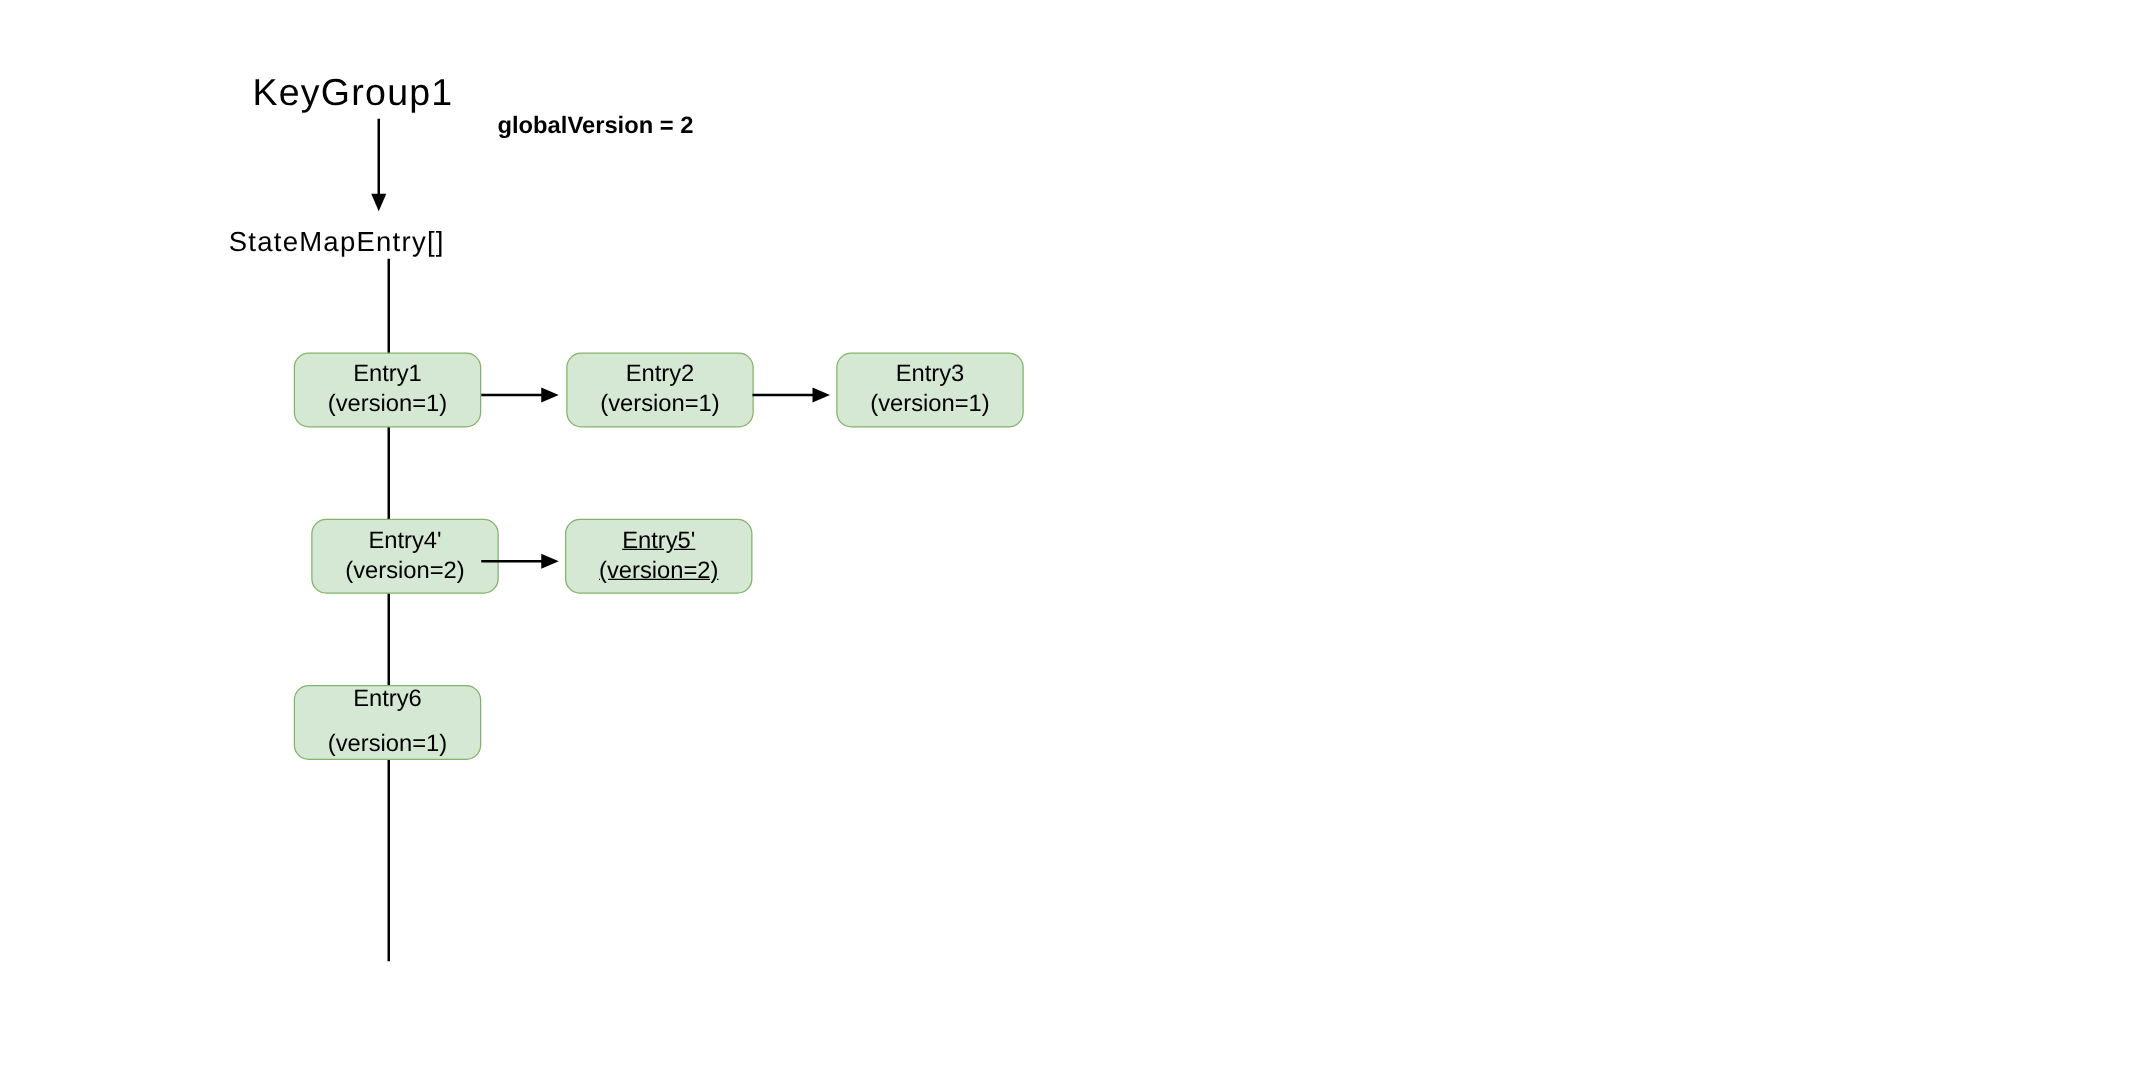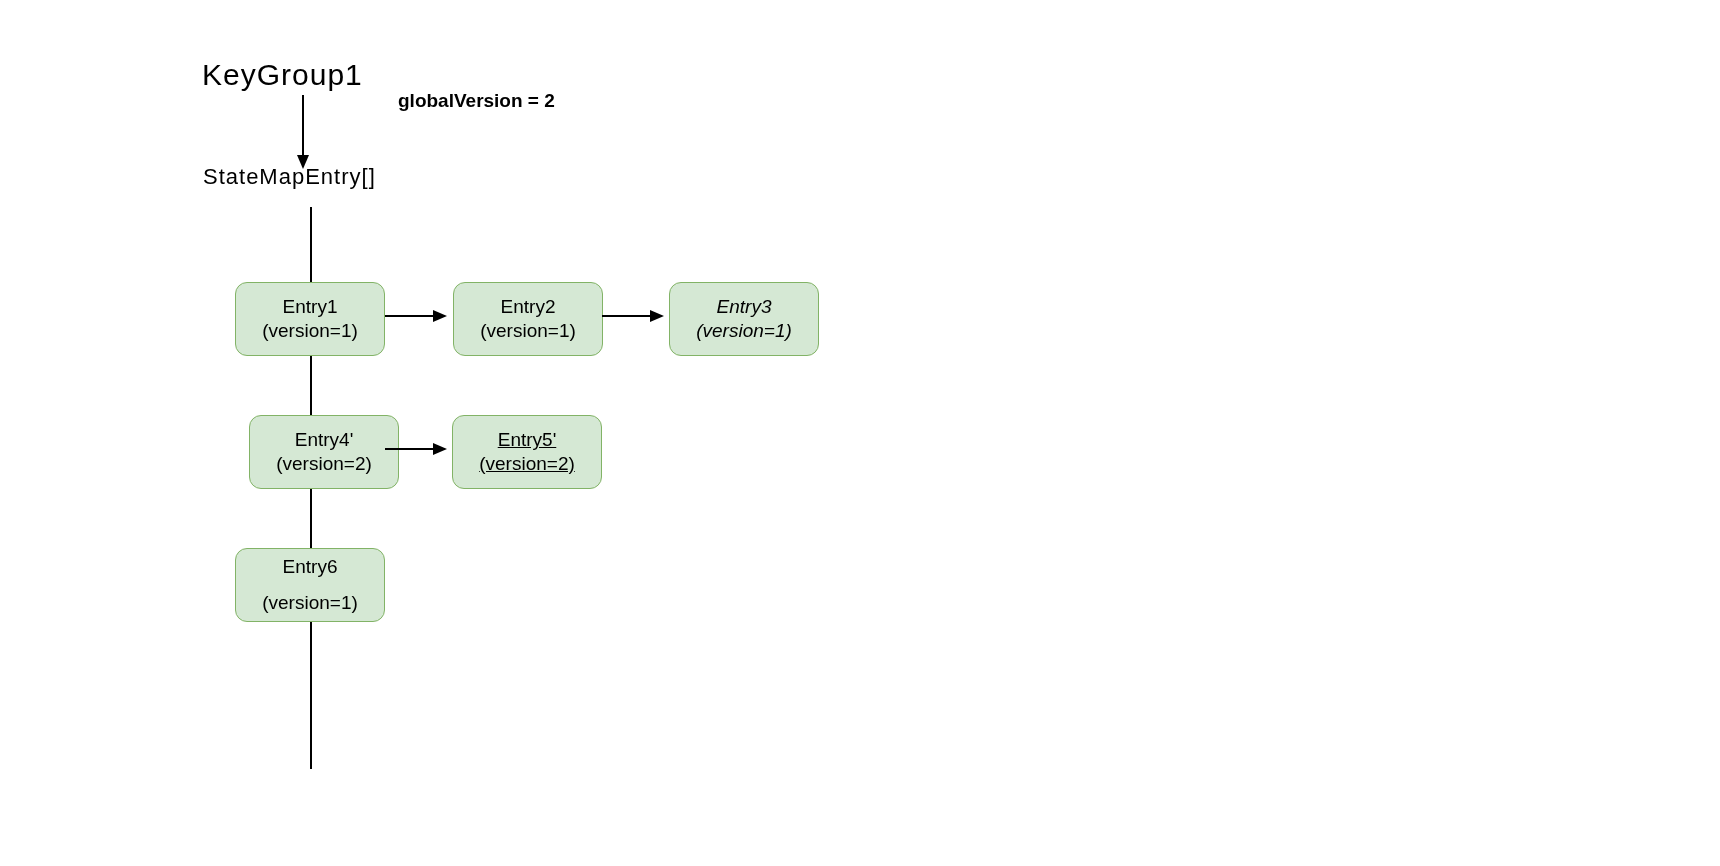--- a/index.html
+++ b/index.html
@@ -28,21 +28,21 @@
     }
     .array-label {
       position: absolute;
       font-size: 22px;
       font-weight: 500;
       color: #000;
     }
     .entry-box {
       position: absolute;
       width: 150px;
-      height: 74px;
+      height: 60px;
       background: #d5e8d4;
       border: 1.5px solid #82b366;
       border-radius: 12px;
       display: flex;
       flex-direction: column;
       align-items: center;
       justify-content: center;
       font-size: 19px;
       color: #000;
       line-height: 1.25;
@@ -57,21 +57,21 @@
 <body>
 
 <div class="title mono" style="left:202px; top:58px;">KeyGroup1</div>
 <div class="subtitle" style="left:398px; top:66px;margin-top:24px;">globalVersion = 2</div>
 
 <svg class="connector" style="left:293px; top:95px; width:20px; height:78px;">
   <line x1="10" y1="0" x2="10" y2="62" stroke="#000" stroke-width="2"></line>
   <polygon points="10,74 4,60 16,60" fill="#000"></polygon>
 </svg>
 
-<div class="array-label mono" style="left:183px; top:164px;margin-left:20px;">StateMapEntry[]</div>
+<div class="array-label mono" style="left:183px; top:181px;">StateMapEntry[]</div>
 
 <svg class="connector" style="left:309px; top:207px; width:4px; height:562px;">
   <line x1="2" y1="0" x2="2" y2="562" stroke="#000" stroke-width="2"></line>
 </svg>
 
 <div class="entry-box" style="left:235px; top:282px;">
   <span>Entry1</span>
   <span>(version=1)</span>
 </div>
 
@@ -83,21 +83,21 @@
 <div class="entry-box" style="left:453px; top:282px;">
   <span>Entry2</span>
   <span>(version=1)</span>
 </div>
 
 <svg class="connector" style="left:602px; top:306px; width:66px; height:20px;">
   <line x1="0" y1="10" x2="50" y2="10" stroke="#000" stroke-width="2"></line>
   <polygon points="62,10 48,4 48,16" fill="#000"></polygon>
 </svg>
 
-<div class="entry-box" style="left:669px; top:282px;font-style:italic;">
+<div class="entry-box" style="left:669px; top:282px;">
   <span>Entry3</span>
   <span>(version=1)</span>
 </div>
 
 <div class="entry-box" style="left:249px; top:415px;">
   <span>Entry4'</span>
   <span>(version=2)</span>
 </div>
 
 <svg class="connector" style="left:385px; top:439px; width:66px; height:20px;">

